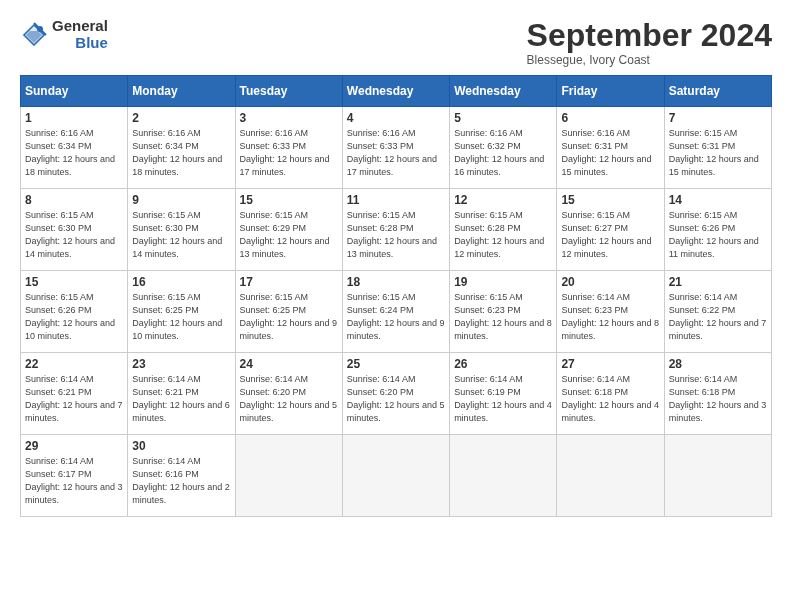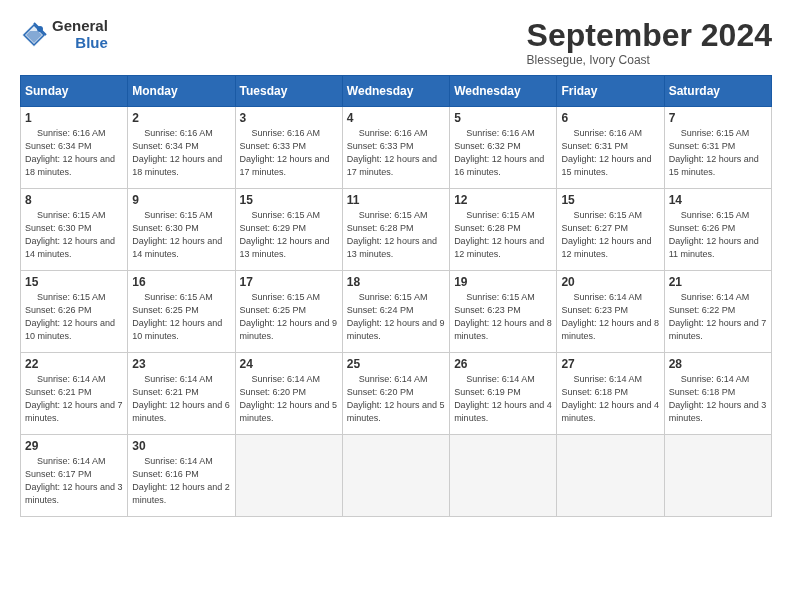--- a/index.html
+++ b/index.html
@@ -90,21 +90,20 @@
       font-size: 12px;
       font-weight: bold;
       color: #333;
       display: block;
       margin-bottom: 2px;
     }
     .day-info {
       font-size: 9px;
       color: #444;
       line-height: 1.45;
-      margin-left: 12px;
     }
   </style>
 </head>
 <body>
 
 <div class="page">
   <div class="header">
     <div class="logo">
       <svg class="logo-icon" viewBox="0 0 28 28" xmlns="http://www.w3.org/2000/svg">
         <polygon points="14,2 26,14 14,26 2,14" fill="#2a6ab5" opacity="0.15"></polygon>

